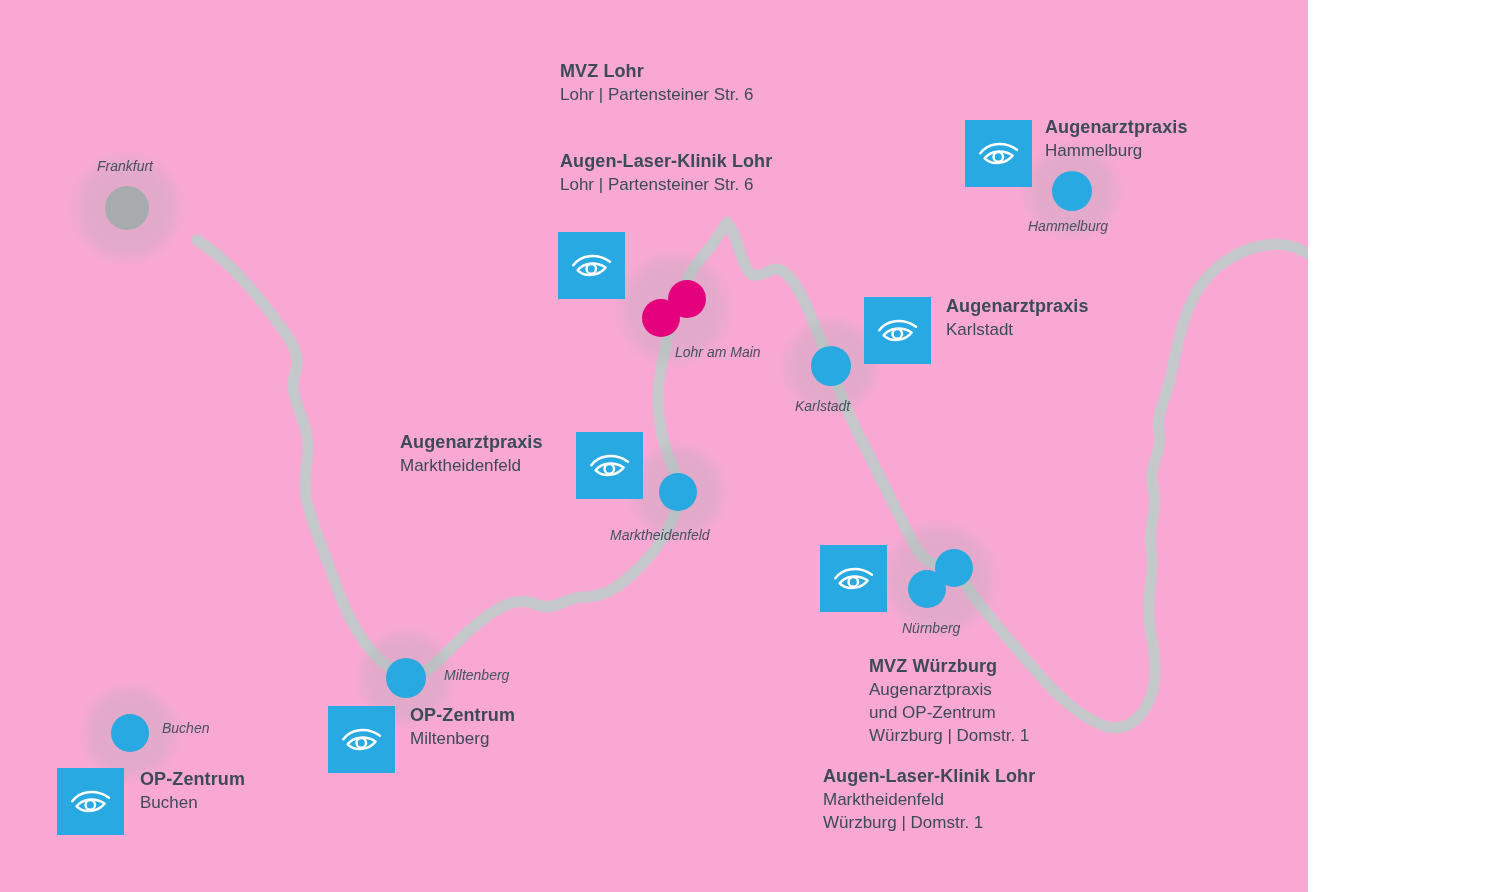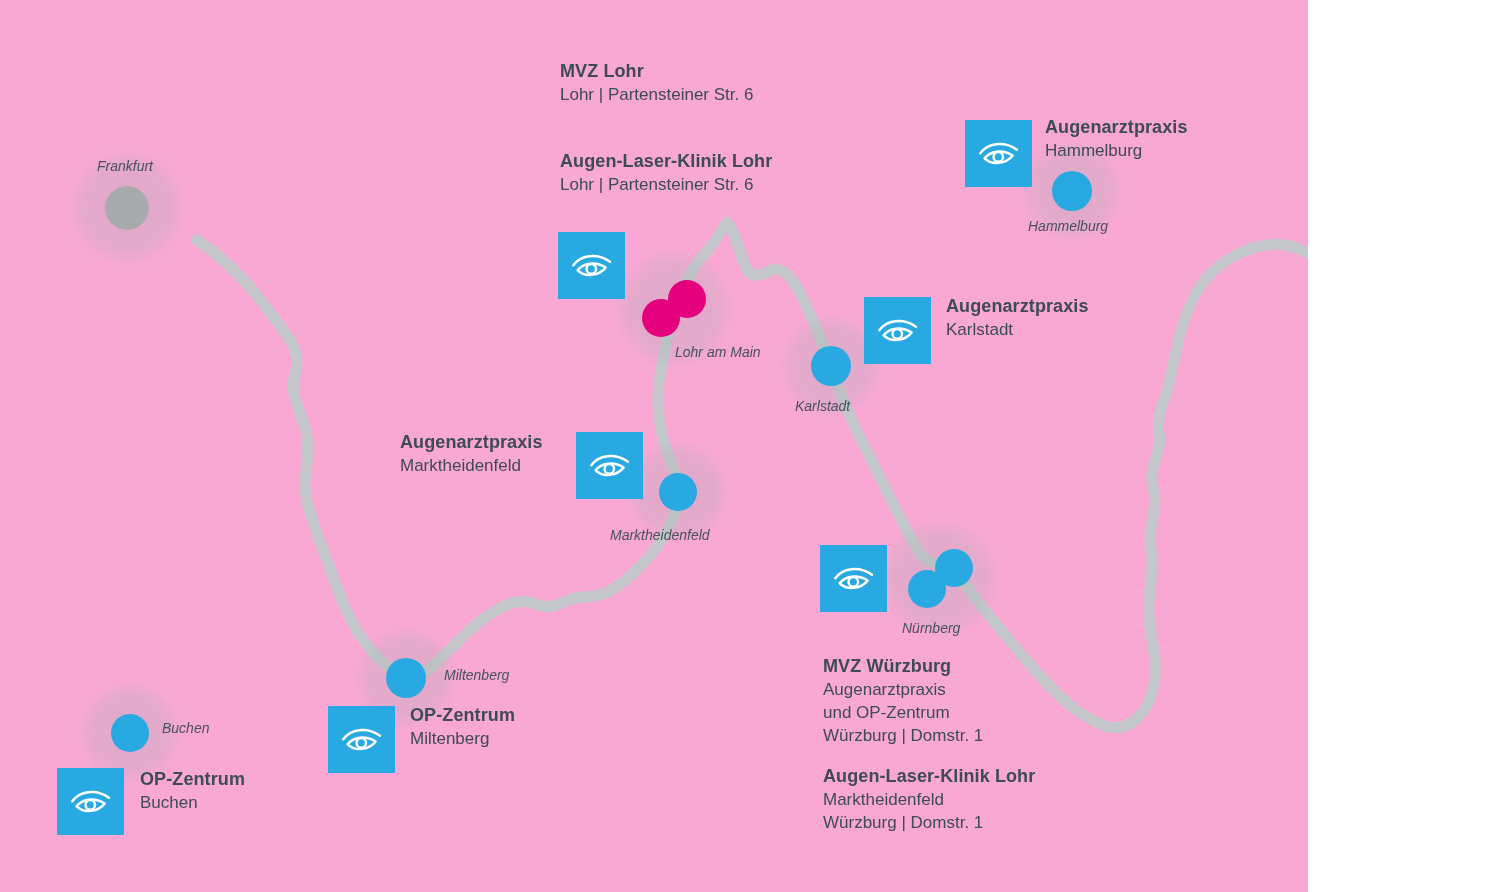--- a/index.html
+++ b/index.html
@@ -200,21 +200,21 @@
   <div class="clinic-label" style="left:410px; top:704px;">
     <div class="clinic-title">OP-Zentrum</div>
     <div class="clinic-line">Miltenberg</div>
   </div>
 
   <div class="clinic-label" style="left:140px; top:768px;">
     <div class="clinic-title">OP-Zentrum</div>
     <div class="clinic-line">Buchen</div>
   </div>
 
-  <div class="clinic-label" style="left:823px; top:655px;">
+  <div class="clinic-label" style="left:869px; top:655px;">
     <div class="clinic-title">MVZ Würzburg</div>
     <div class="clinic-line">Augenarztpraxis</div>
     <div class="clinic-line">und OP-Zentrum</div>
     <div class="clinic-line">Würzburg | Domstr. 1</div>
   </div>
 
   <div class="clinic-label" style="left:823px; top:765px;">
     <div class="clinic-title">Augen-Laser-Klinik Lohr</div>
     <div class="clinic-line">Marktheidenfeld</div>
     <div class="clinic-line">Würzburg | Domstr. 1</div>

